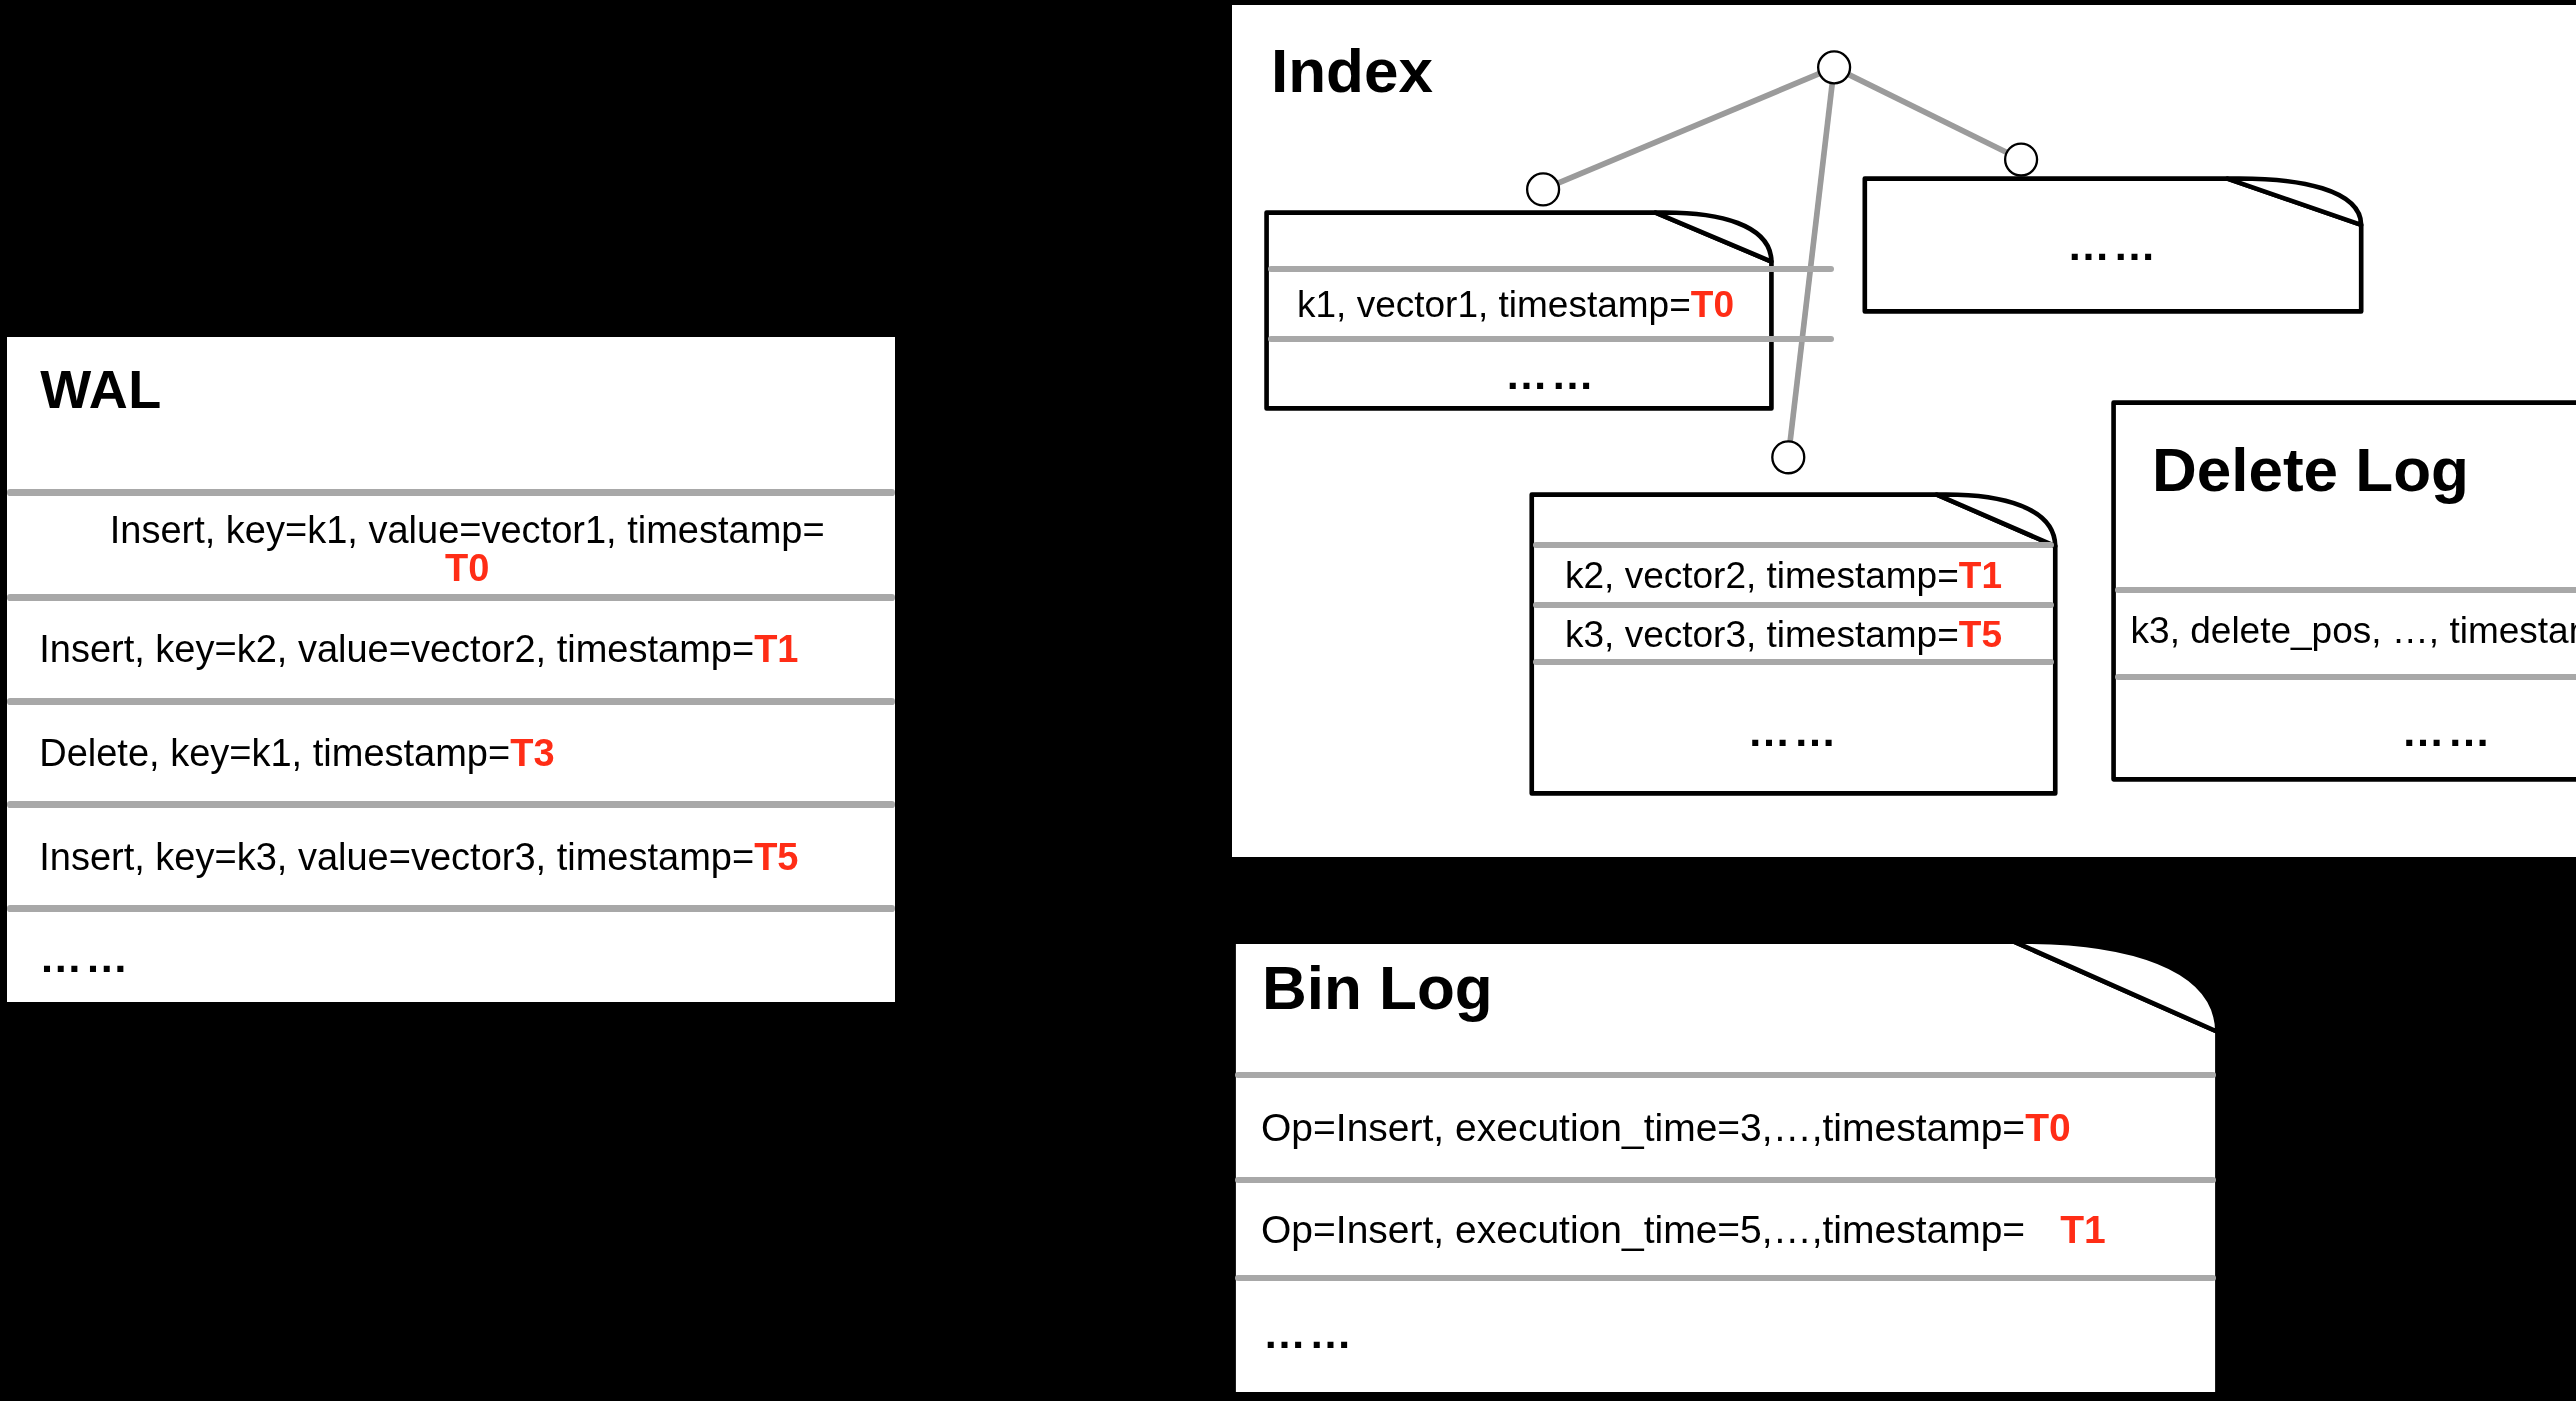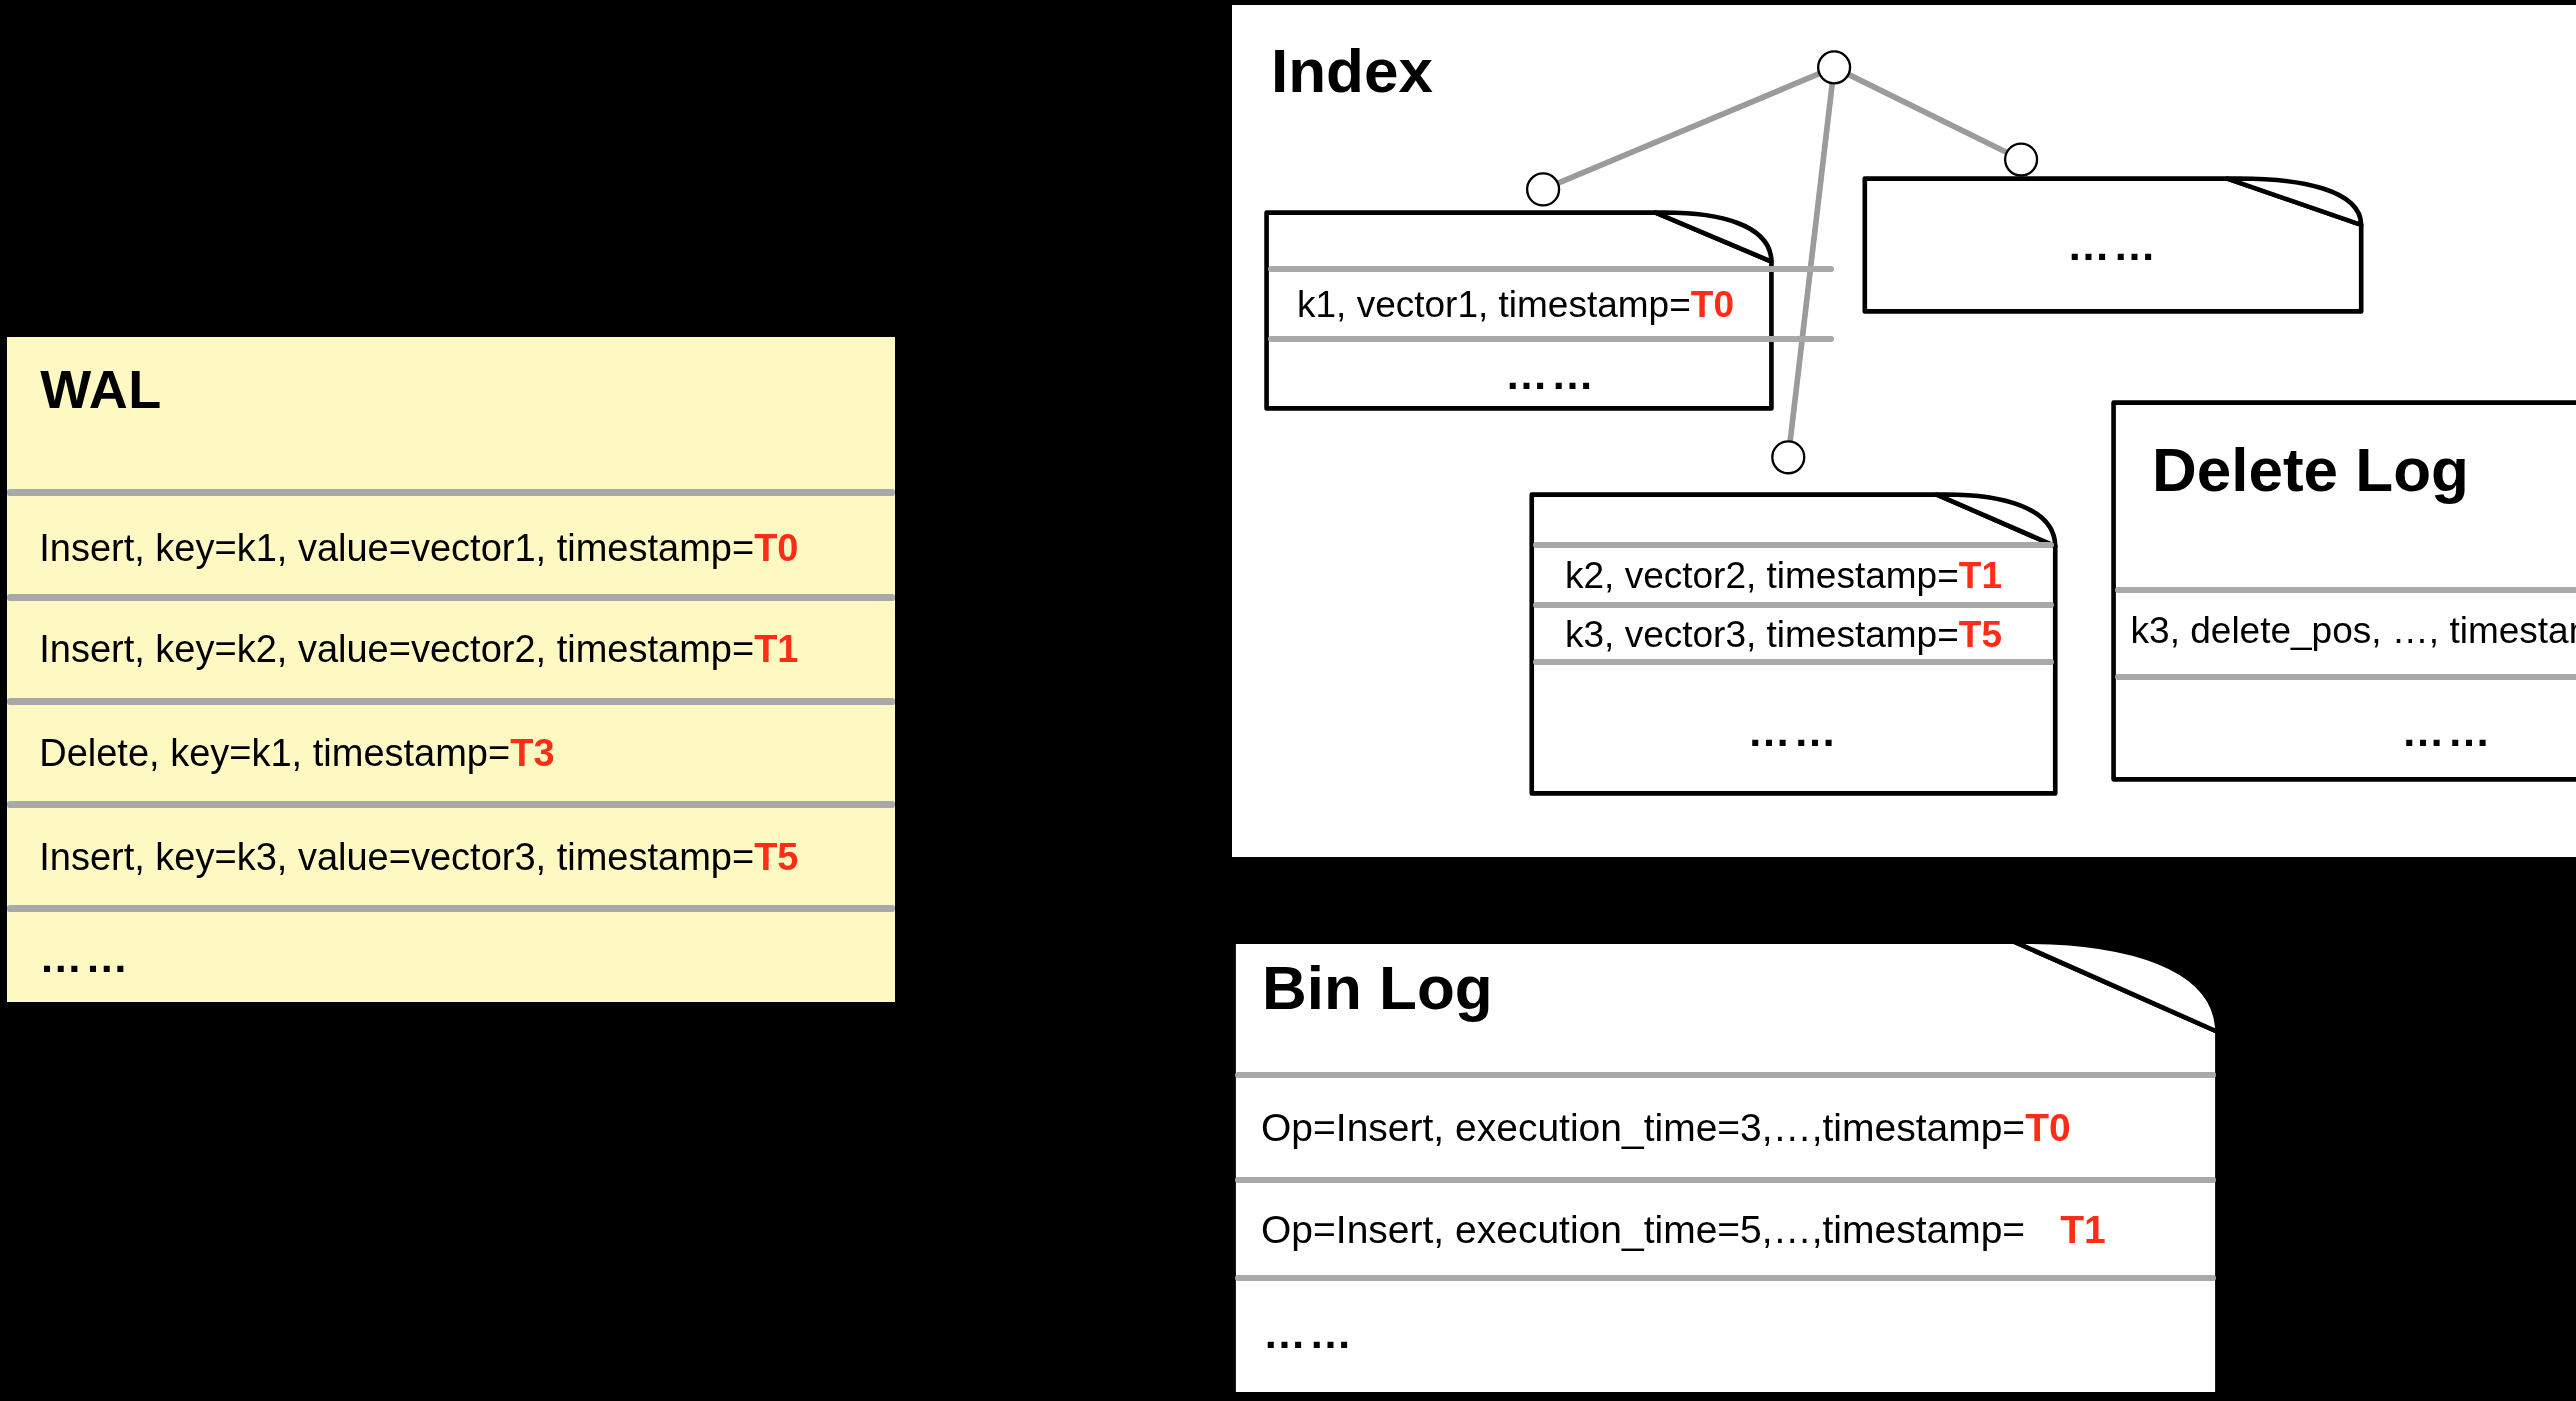--- a/index.html
+++ b/index.html
@@ -12,21 +12,21 @@
   body{
     width:2817px;height:1402px;
     position:relative;overflow:hidden;
     font-family:"Liberation Sans",sans-serif;
     color:#000;
   }
   .abs{position:absolute;}
   
   .wal{
     left:5.2px;top:335px;width:892px;height:669px;
-    background:#fef9c3;border:2.1px solid #000;
+    background:#ffffff;border:2.1px solid #000;
   }
   .wal-title{position:absolute;left:33px;top:20.6px;font-size:54px;font-weight:bold;letter-spacing:0.5px;}
   .hr{position:absolute;left:0;right:0;height:6.7px;background:var(--divider);border-radius:3.1px;}
   .doc .hr{left:4.1px;right:4.1px;height:6.2px;}
   .row{
     position:absolute;left:0;right:0;
     display:flex;align-items:center;
     font-size:38px;line-height:1;white-space:nowrap;overflow:hidden;
   }
   .row .ts{font-weight:bold;color:var(--red);}
@@ -53,21 +53,21 @@
   
   .binlog .row{font-size:39px;}
 </style>
 </head>
 <body>
 
 <section class="abs wal">
   <div class="wal-title">WAL</div>
 
   <div class="hr" style="top:152px;"></div>
-  <div class="row" style="top:162px;height:97px;padding-left:32px;">
+  <div class="row" style="top:174px;height:97px;padding-left:32px;flex-direction:column;">
     <span>Insert, key=k1, value=vector1, timestamp=</span>
       <span class="ts">T0</span>
   </div>
 
   <div class="hr" style="top:257px;"></div>
   <div class="row" style="top:263px;height:97px;padding-left:32px;">
     <span>Insert, key=k2, value=vector2, timestamp=</span>
       <span class="ts">T1</span>
   </div>
 

